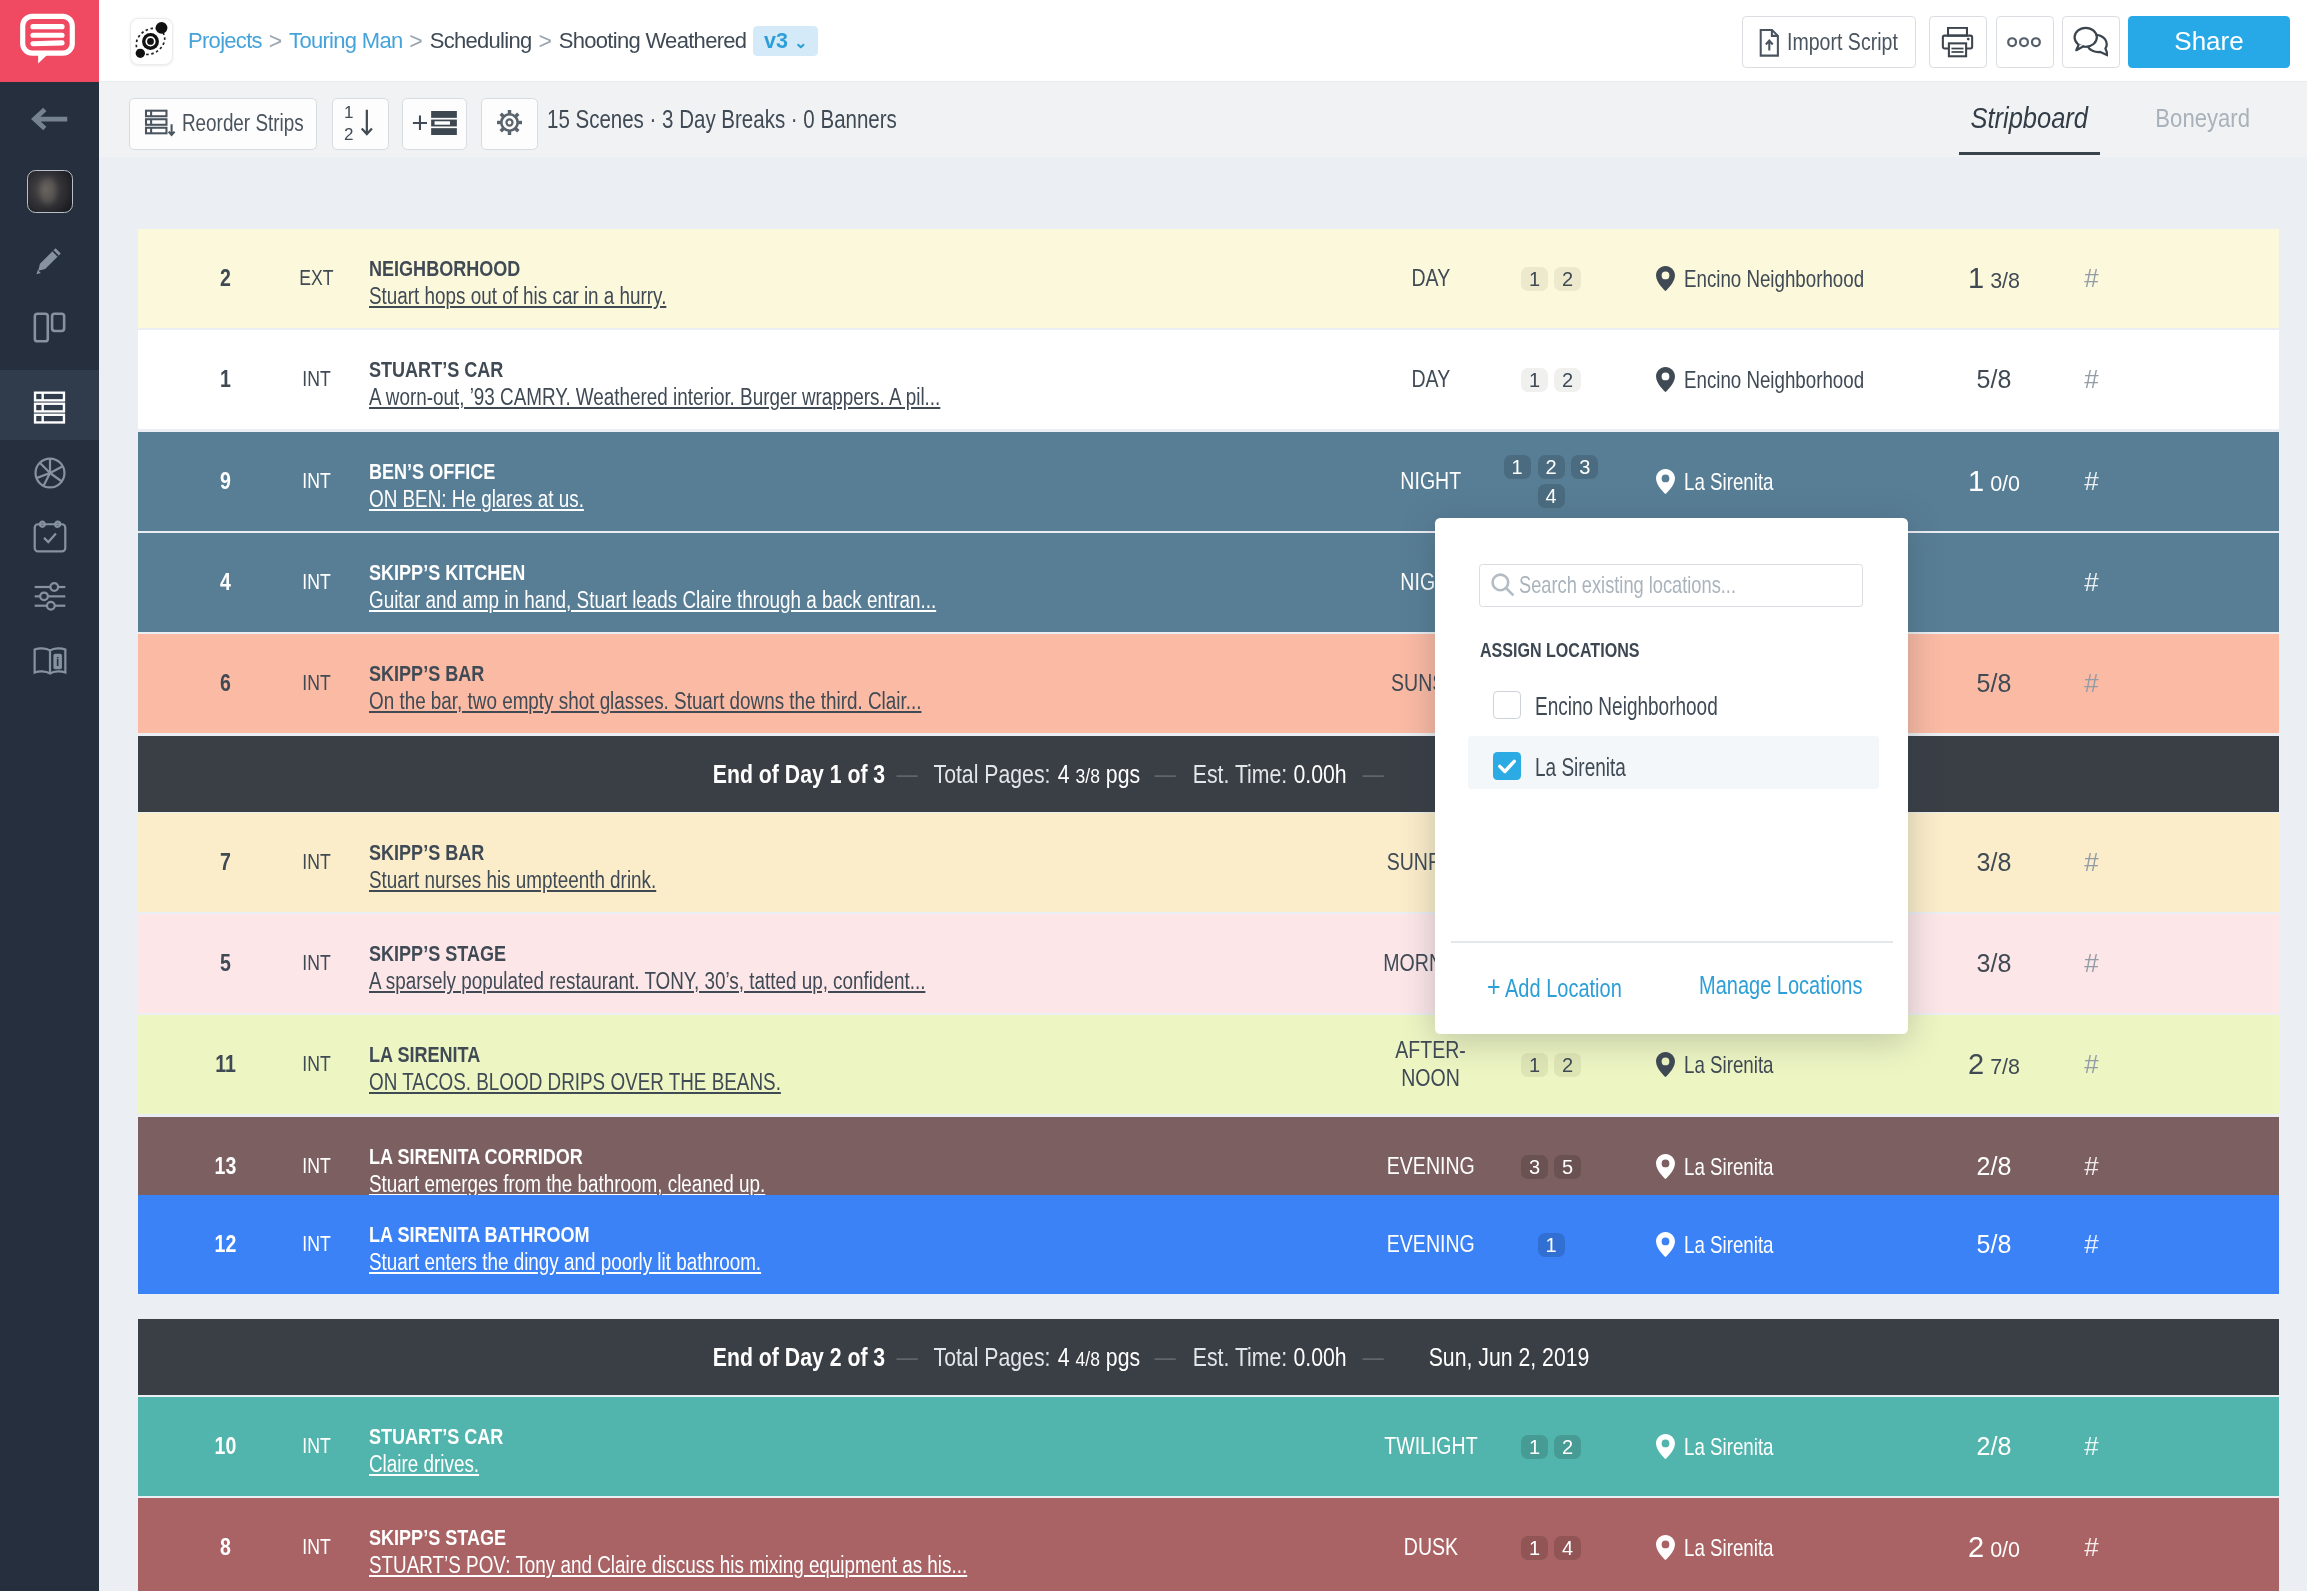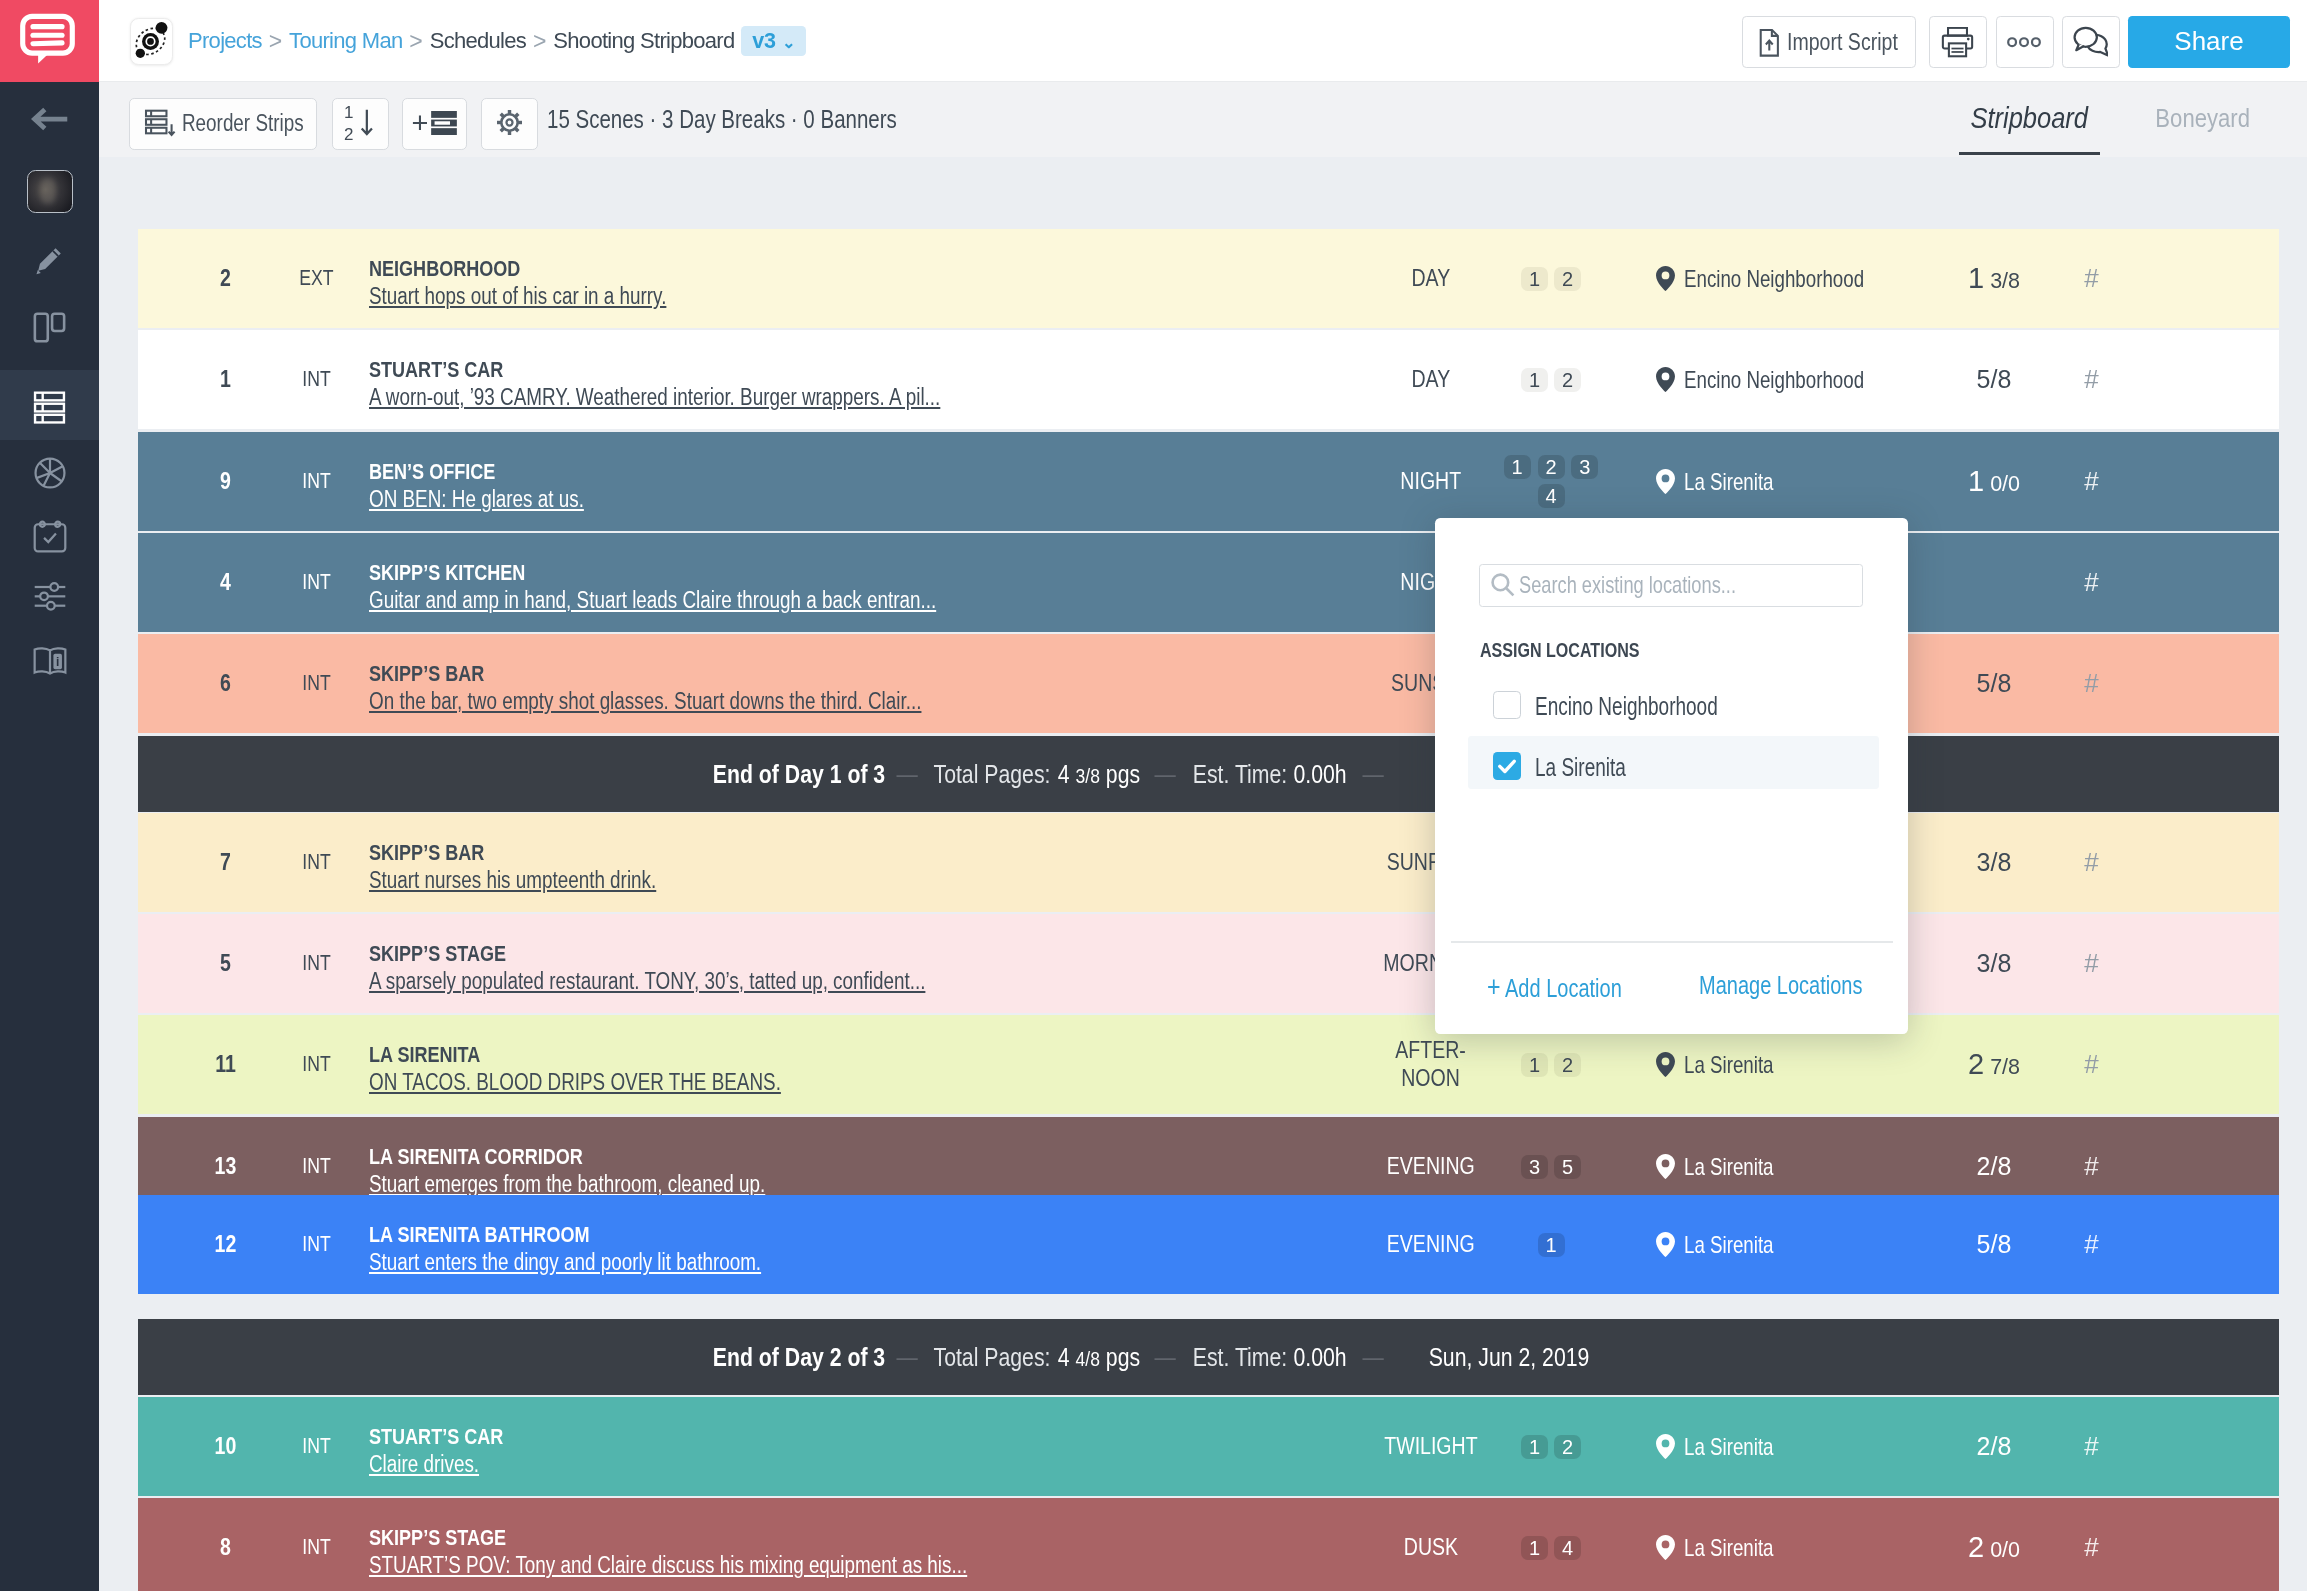--- a/index.html
+++ b/index.html
@@ -101,23 +101,23 @@
       <circle cx="23" cy="26" r="5" fill="none" stroke="#fff" stroke-width="2"></circle>
       <circle cx="36" cy="10" r="7" fill="#111"></circle>
       <circle cx="11" cy="40" r="5.5" fill="#111"></circle>
     </svg>
   </div>
   <div id="crumbs">
     <span class="crumbtxt blue">Projects</span>
     <span class="chev">&gt;</span>
     <span class="crumbtxt blue">Touring Man</span>
     <span class="chev">&gt;</span>
-    <span class="crumbtxt dark">Schedules</span>
+    <span class="crumbtxt dark">Scheduling</span>
     <span class="chev">&gt;</span>
-    <span class="crumbtxt dark">Shooting Stripboard</span>
+    <span class="crumbtxt dark">Shooting Weathered</span>
     <div id="v3chip">v3 <span style="font-size:16.3px;">⌄</span></div>
   </div>
   <div class="hbtn" style="left:1742px;width:174px;">
     <svg width="20.6" height="27.5" viewBox="0 0 24 32" style="position:absolute;left:16.3px;top:12px">
       <path d="M2 1 L15 1 L22 8 L22 31 L2 31 Z" fill="none" stroke="#4a545e" stroke-width="2.4"></path>
       <path d="M15 1 L15 8 L22 8" fill="none" stroke="#4a545e" stroke-width="2.4"></path>
       <path d="M12 25 L12 14 M8 18 L12 13.5 L16 18" fill="none" stroke="#4a545e" stroke-width="2.4"></path>
     </svg>
     <span style="position:absolute;left:44px;line-height:50px;font-size:23px;color:#4a545e;white-space:nowrap;transform:scaleX(.85);transform-origin:0 50%;display:inline-block;">Import Script</span>
   </div>

